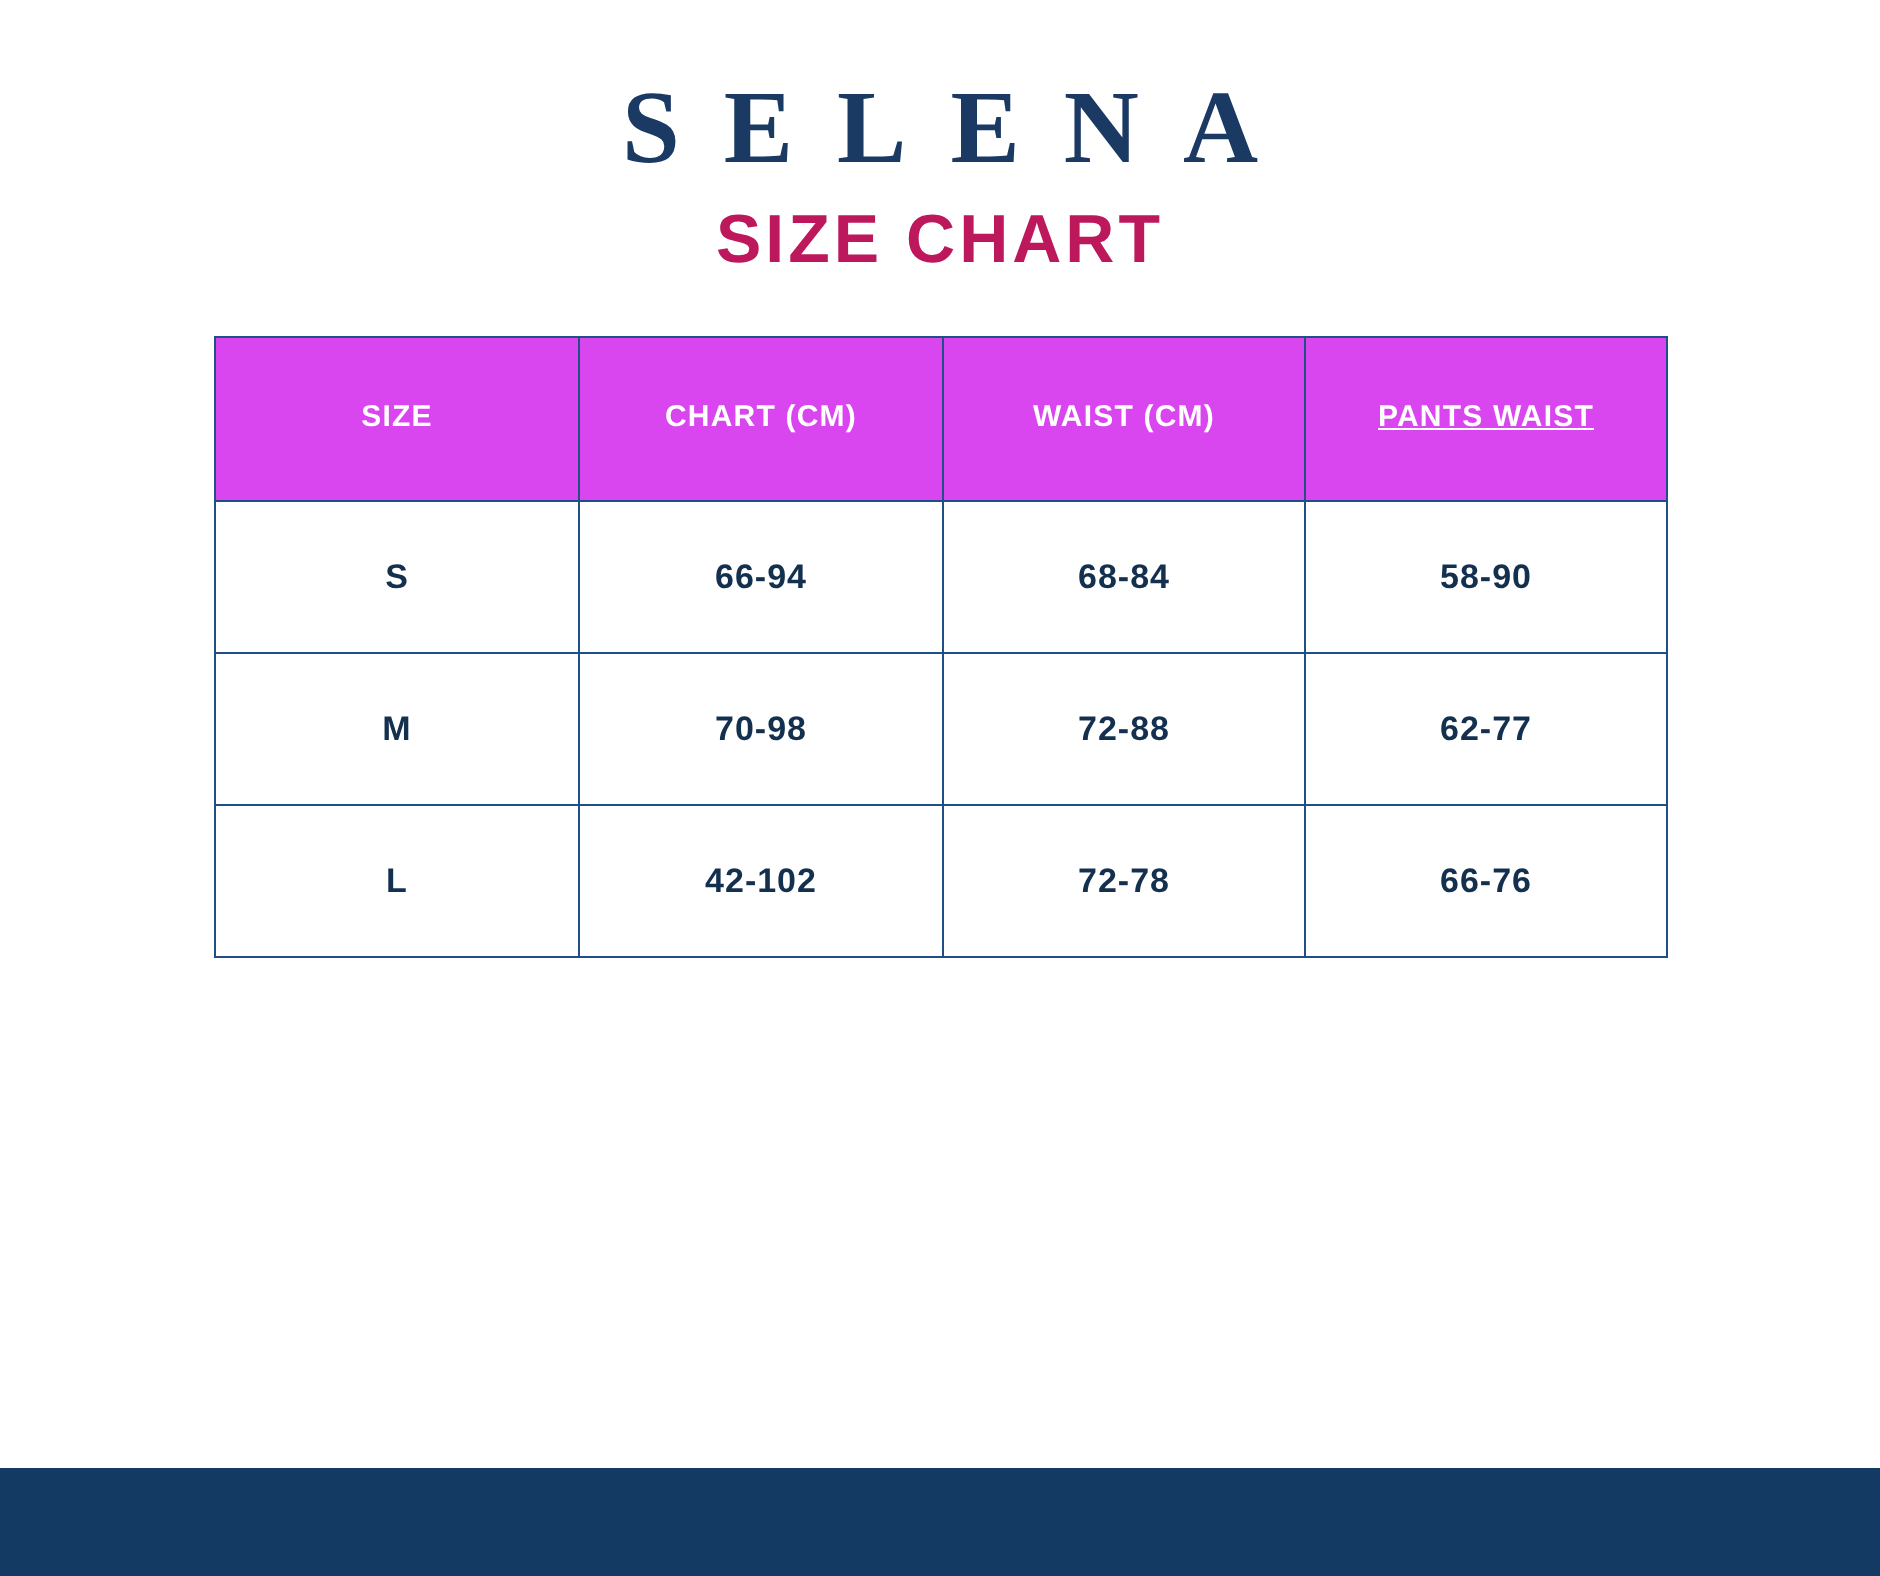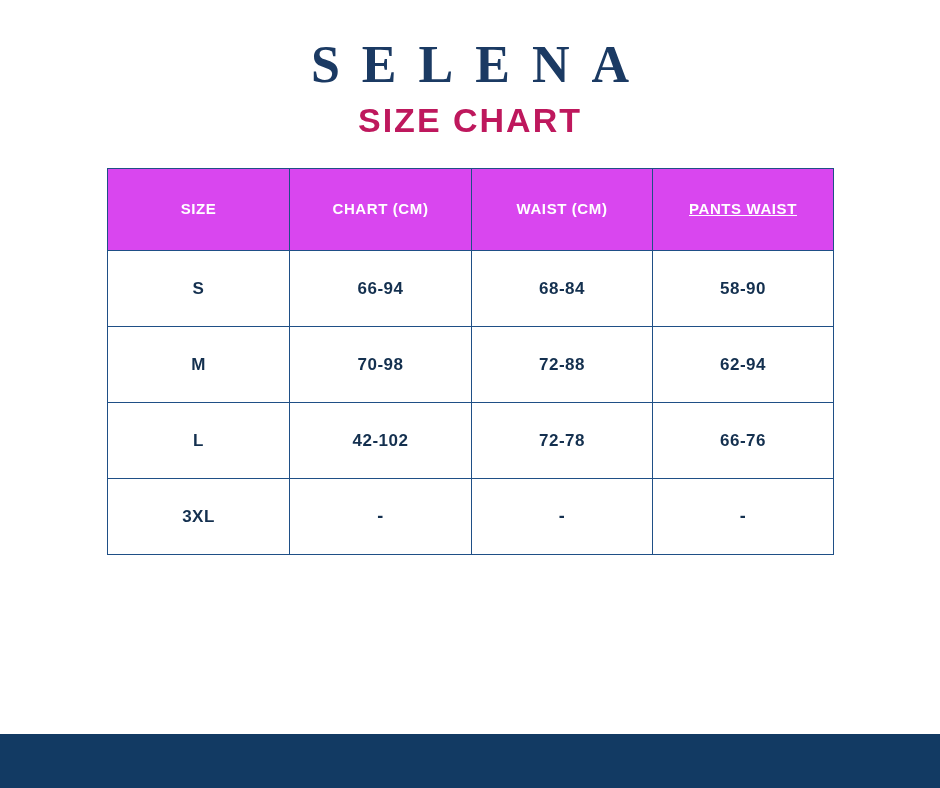--- a/index.html
+++ b/index.html
@@ -104,33 +104,27 @@
         <tr>
           <td>S</td>
           <td>66-94</td>
           <td>68-84</td>
           <td>58-90</td>
         </tr>
         <tr>
           <td>M</td>
           <td>70-98</td>
           <td>72-88</td>
-          <td>62-94</td>
+          <td>62-77</td>
         </tr>
         <tr>
           <td>L</td>
           <td>42-102</td>
           <td>72-78</td>
           <td>66-76</td>
-        </tr>
-        <tr>
-          <td>3XL</td>
-          <td class="dash">-</td>
-          <td class="dash">-</td>
-          <td class="dash">-</td>
         </tr>
       </tbody>
     </table>
   </div>
 
   <div class="footer-bar"></div>
 
 </div>
 
 </body></html>

